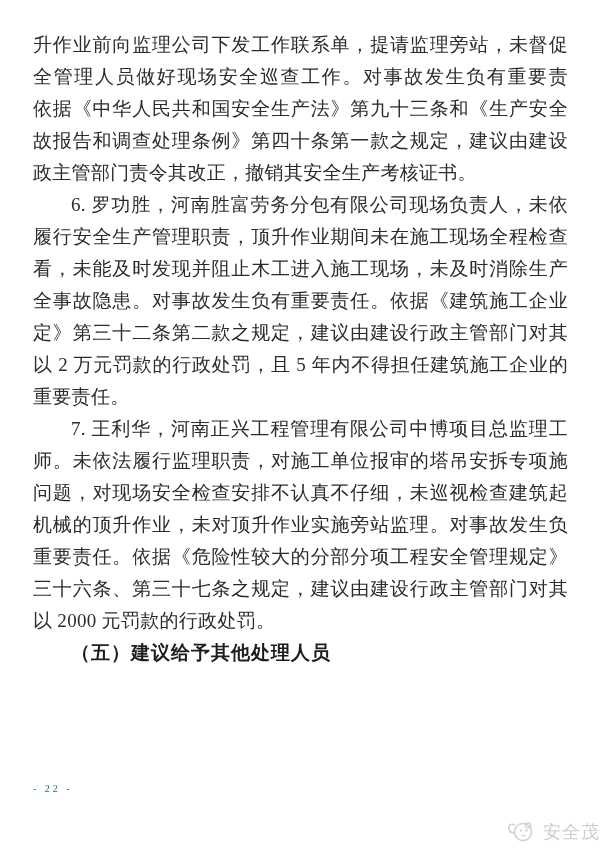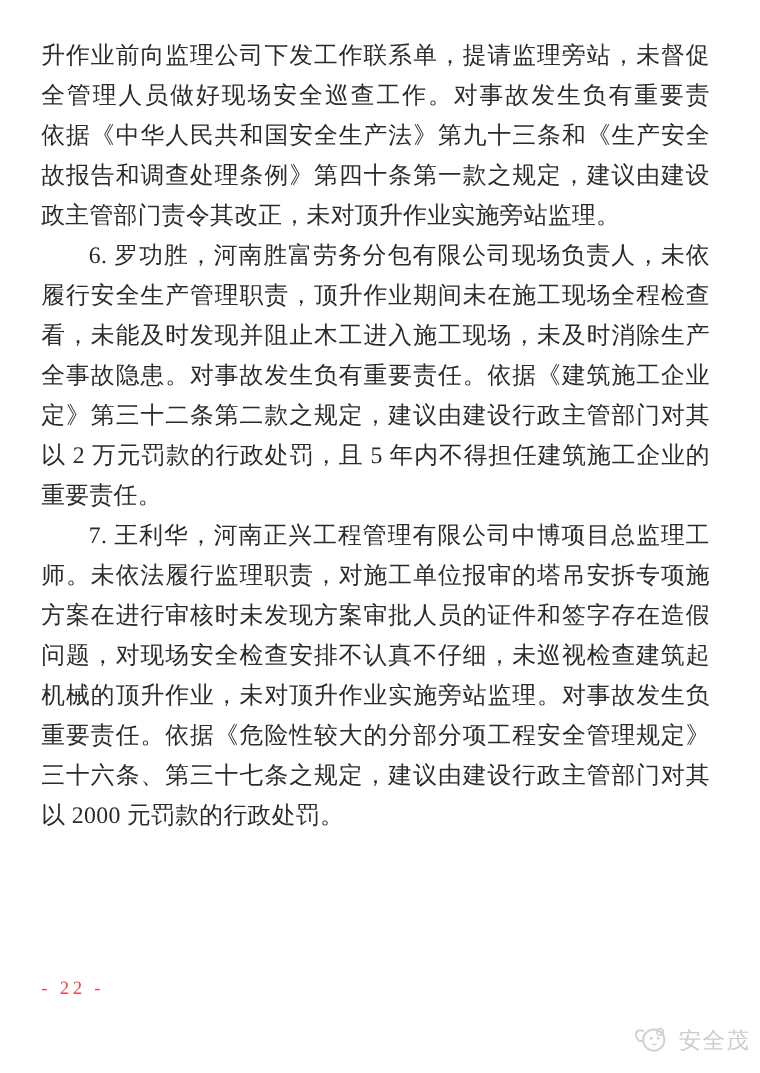--- a/index.html
+++ b/index.html
@@ -45,22 +45,22 @@
   }
   .line.heading {
     font-weight: bold;
     color: #1d1d1d;
     letter-spacing: 1px;
   }
   .page-number {
     position: absolute;
     top: 783px;
     left: 33px;
-    font-size: 15px;
-    color: #ef4444;
+    font-size: 10px;
+    color: #15803d;
     letter-spacing: 3px;
   }
   .watermark {
     position: absolute;
     right: 8px;
     bottom: 13px;
     display: flex;
     align-items: center;
     gap: 6px;
   }
@@ -76,36 +76,36 @@
 </head>
 <body>
 
 <div class="page">
 
   <main class="body-text">
       <div class="line justify">升作业前向监理公司下发工作联系单，提请监理旁站，未督促安</div>
       <div class="line justify">全管理人员做好现场安全巡查工作。对事故发生负有重要责任。</div>
       <div class="line justify">依据《中华人民共和国安全生产法》第九十三条和《生产安全事</div>
       <div class="line justify">故报告和调查处理条例》第四十条第一款之规定，建议由建设行</div>
-      <div class="line">政主管部门责令其改正，未对顶升作业实施旁站监理。</div>
+      <div class="line">政主管部门责令其改正，撤销其安全生产考核证书。</div>
       <div class="line justify indent">6. 罗功胜，河南胜富劳务分包有限公司现场负责人，未依法</div>
       <div class="line justify">履行安全生产管理职责，顶升作业期间未在施工现场全程检查查</div>
       <div class="line justify">看，未能及时发现并阻止木工进入施工现场，未及时消除生产安</div>
       <div class="line justify">全事故隐患。对事故发生负有重要责任。依据《建筑施工企业主</div>
       <div class="line justify">定》第三十二条第二款之规定，建议由建设行政主管部门对其处</div>
       <div class="line justify">以 2 万元罚款的行政处罚，且 5 年内不得担任建筑施工企业的项</div>
       <div class="line">重要责任。</div>
       <div class="line justify indent">7. 王利华，河南正兴工程管理有限公司中博项目总监理工程</div>
       <div class="line justify">师。未依法履行监理职责，对施工单位报审的塔吊安拆专项施工</div>
-      <div class="line justify">方案在进行审核时未发现方案审批人员的证件和签字存在造假</div>
       <div class="line justify">问题，对现场安全检查安排不认真不仔细，未巡视检查建筑起重</div>
       <div class="line justify">机械的顶升作业，未对顶升作业实施旁站监理。对事故发生负有</div>
       <div class="line justify">重要责任。依据《危险性较大的分部分项工程安全管理规定》第</div>
       <div class="line justify">三十六条、第三十七条之规定，建议由建设行政主管部门对其处</div>
       <div class="line">以 2000 元罚款的行政处罚。</div>
+      <div class="line indent heading">（五）建议给予其他处理人员</div>
     </main>
 
   <div class="page-number">- 22 -</div>
 
   <div class="watermark">
     <svg class="wm-icon-svg" width="30" height="26" viewBox="0 0 30 26" fill="none" xmlns="http://www.w3.org/2000/svg">
       <path d="M8 6 C4 4, 1 6, 2 10 C2.5 13, 5 14.5, 8 13.5" stroke="#d2d2d2" stroke-width="1.6" fill="none"></path>
       <circle cx="16" cy="13" r="8.5" stroke="#d2d2d2" stroke-width="1.6" fill="none"></circle>
       <circle cx="21" cy="6.5" r="2.6" stroke="#d2d2d2" stroke-width="1.4" fill="none"></circle>
       <circle cx="14" cy="11.5" r="1.2" fill="#d2d2d2"></circle>

